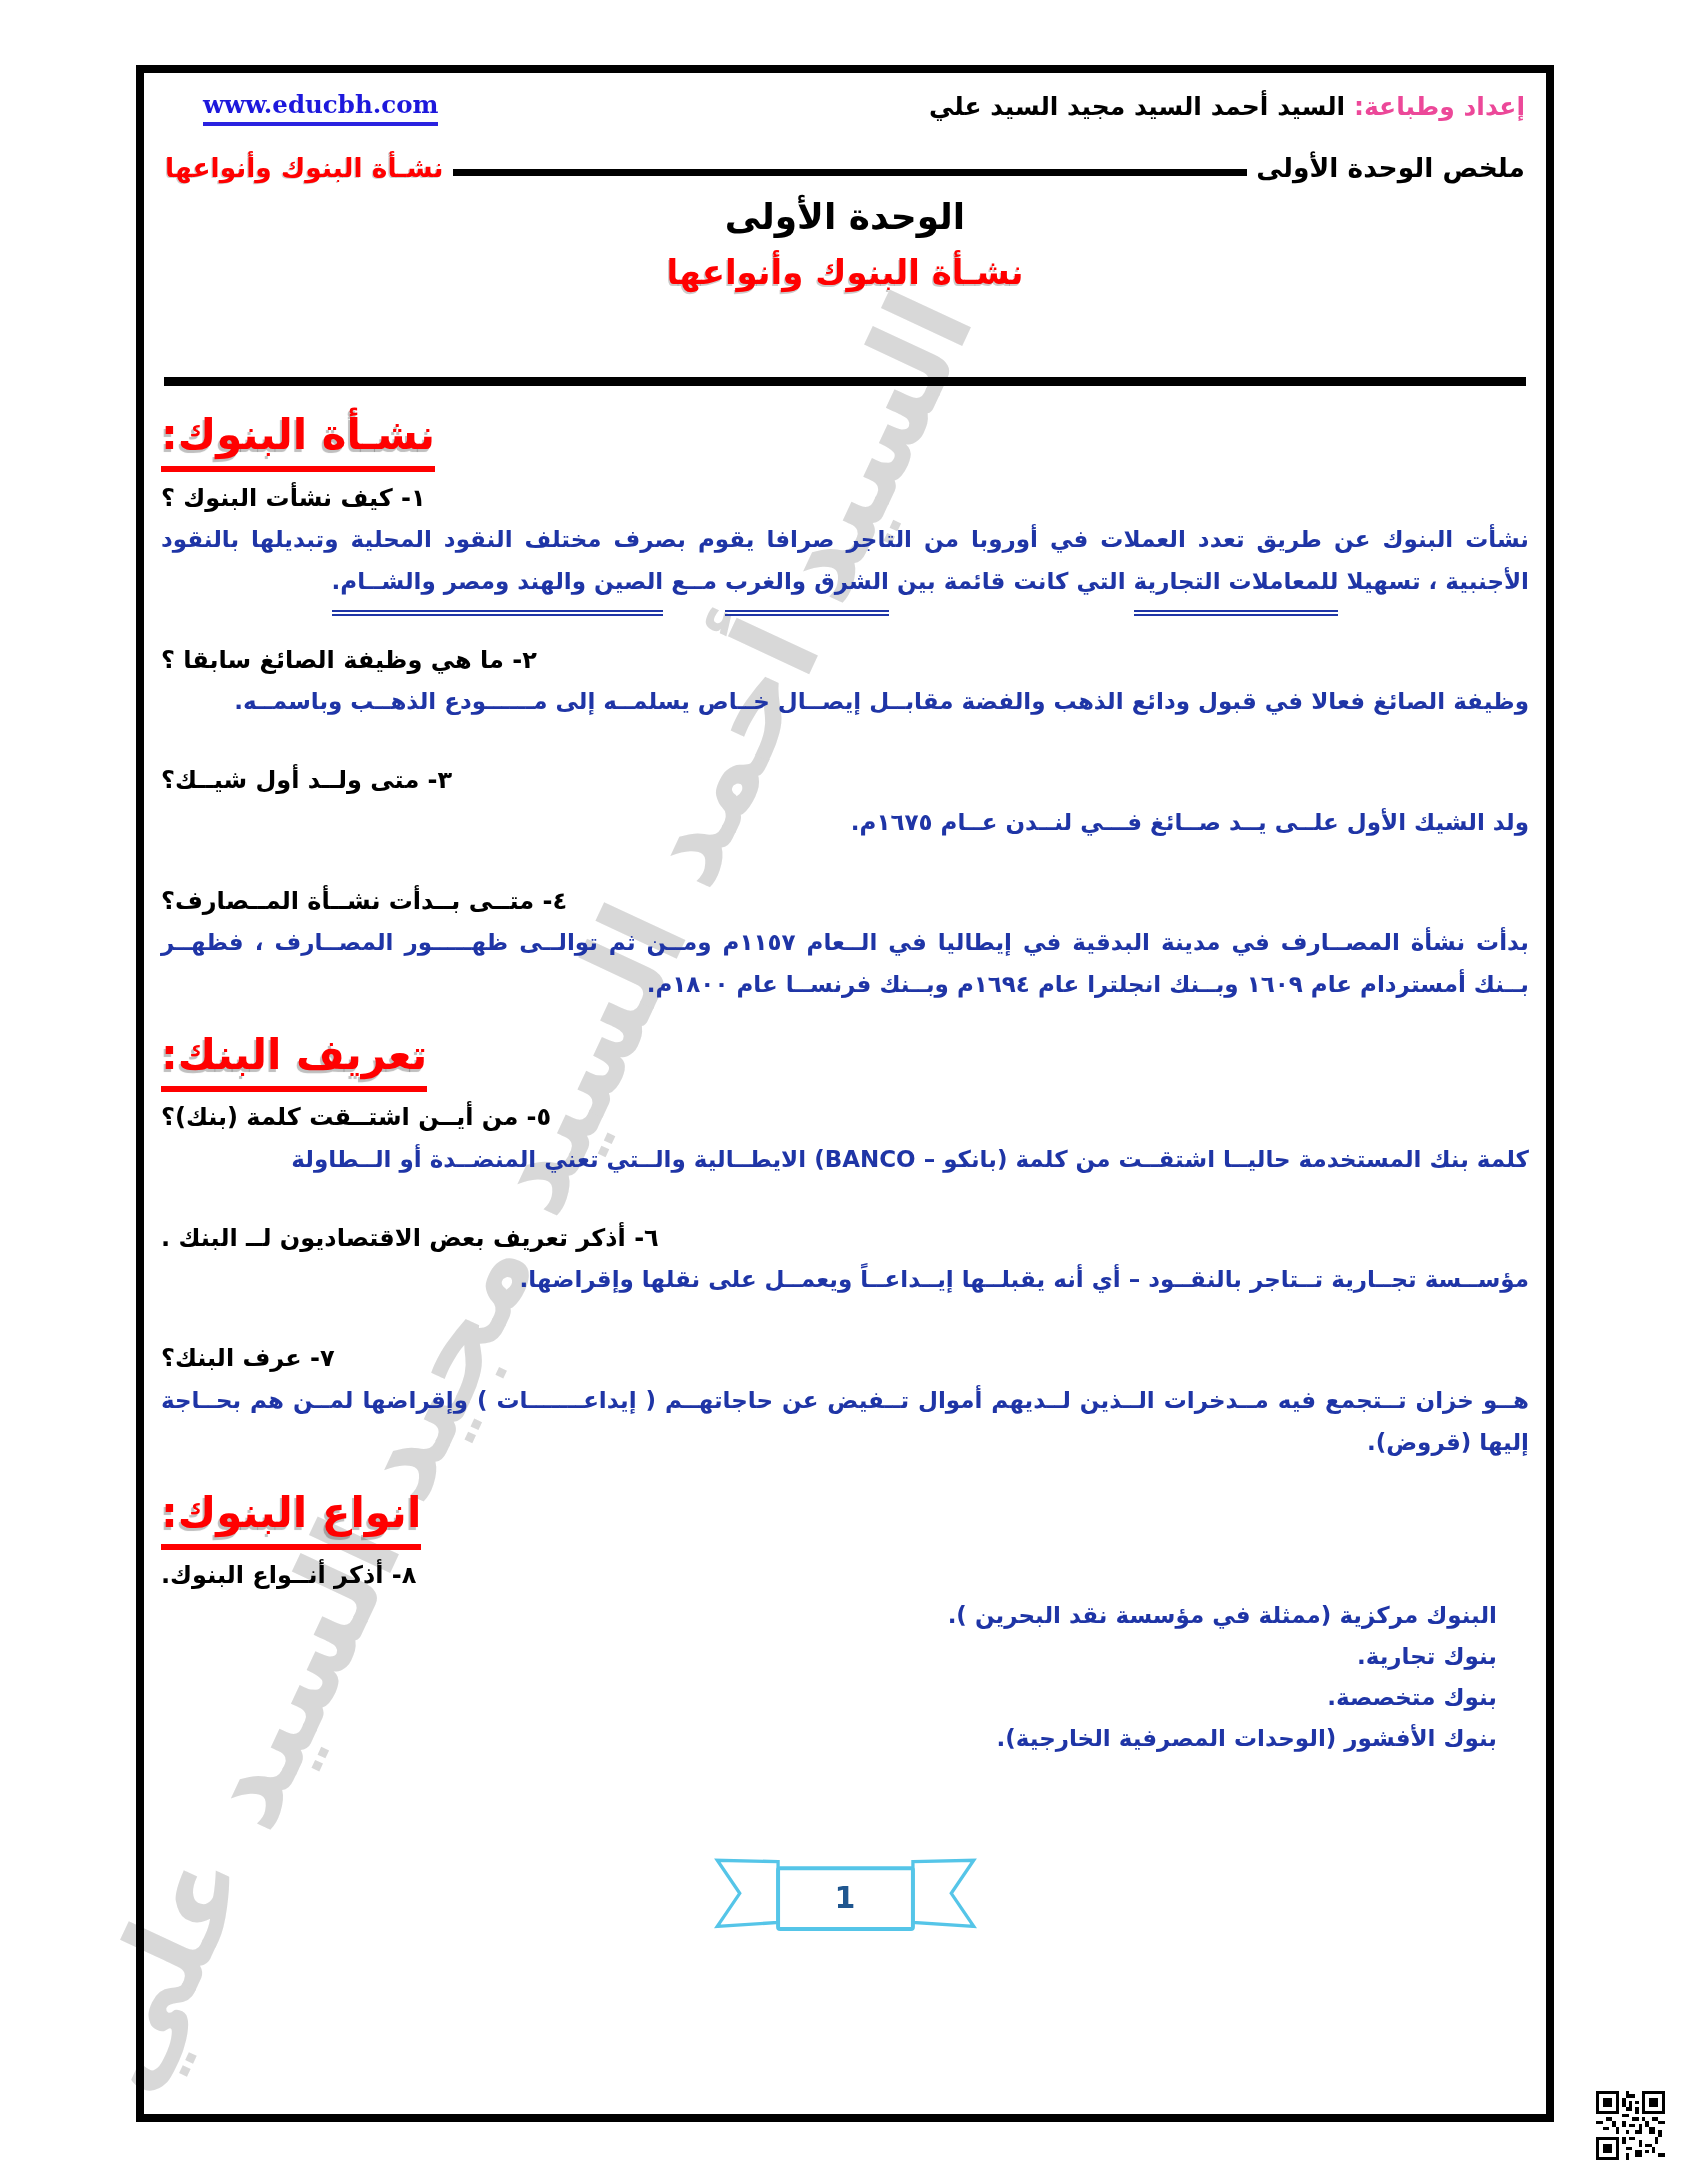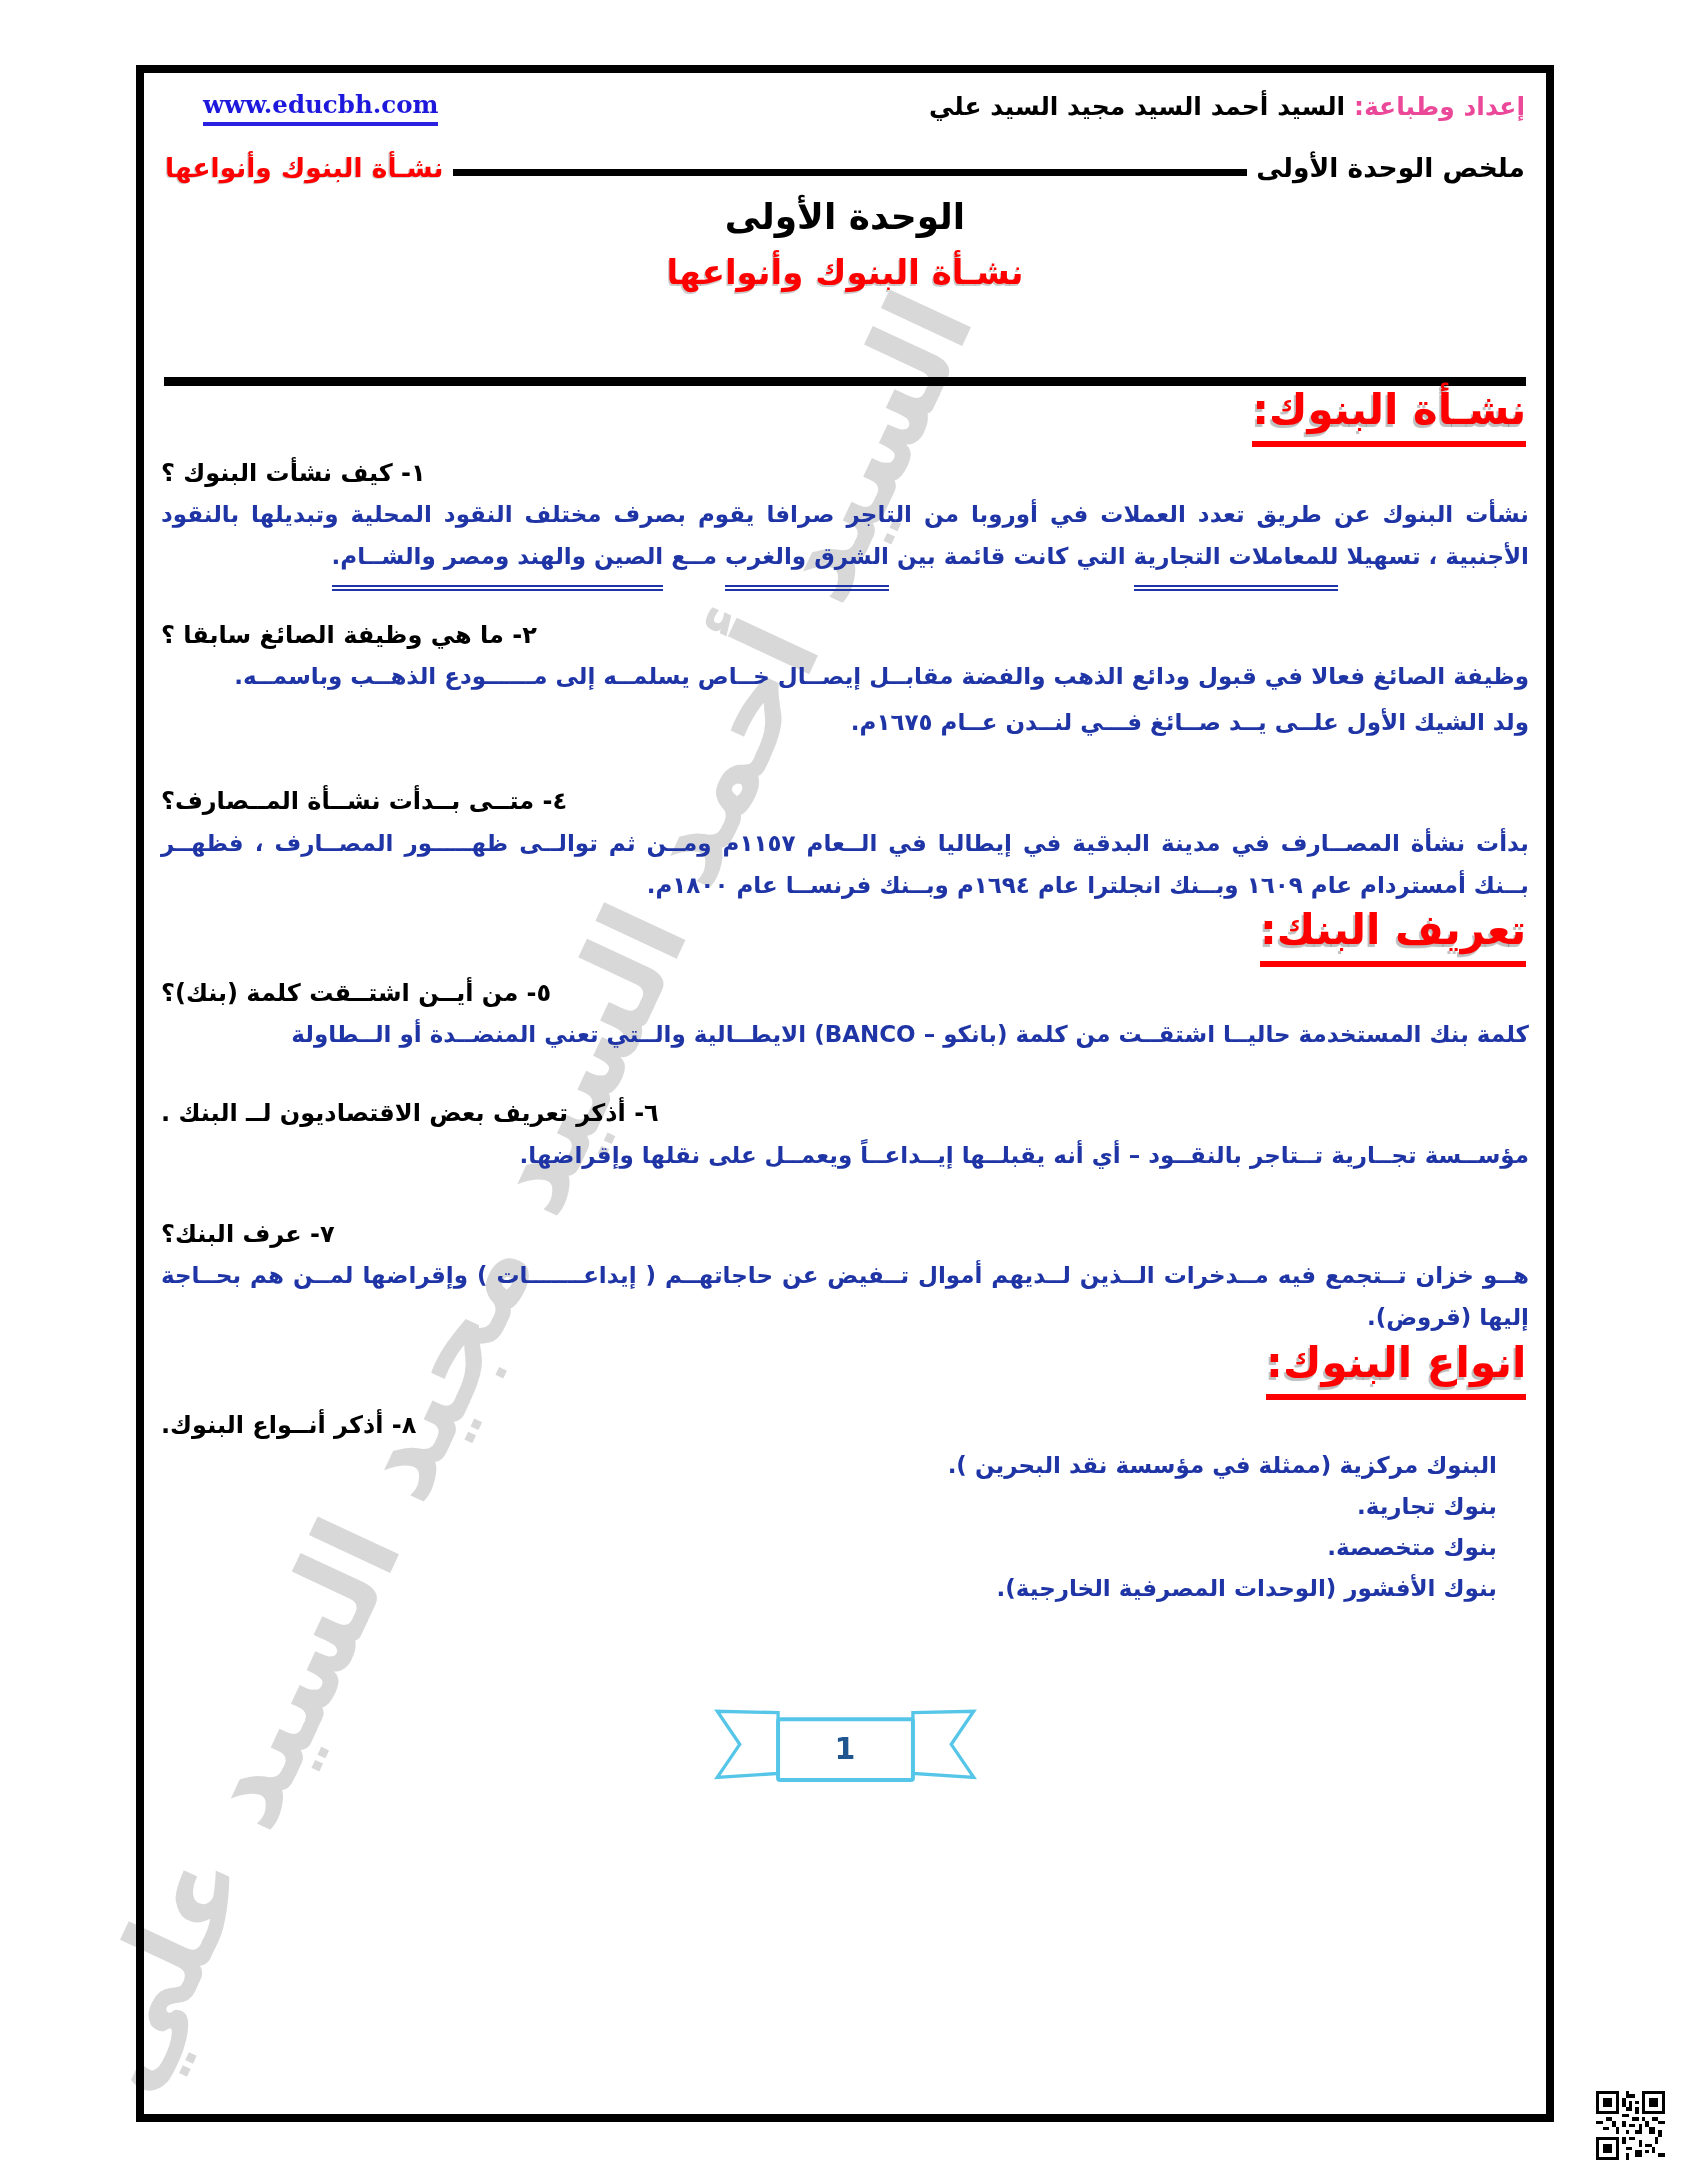--- a/index.html
+++ b/index.html
@@ -36,21 +36,21 @@
   .summary{font-size:26.5px;font-weight:bold;color:#000;white-space:nowrap;}
   .hline{flex:1;height:6.6px;background:#000;margin:9.3px 9.3px 0 9.3px;}
   .hdr-topic{font-size:26.5px;font-weight:bold;color:#ff0000;white-space:nowrap;
     text-shadow:-1.3px 1.3px 0 rgba(0,0,0,.18);}
   
   .unit-title{margin-top:13.2px;text-align:center;font-size:36px;font-weight:bold;color:#000;}
   .main-topic{margin-top:14.6px;text-align:center;font-size:34px;font-weight:bold;color:#ff0000;
     text-shadow:-1.3px 2px 0 rgba(0,0,0,.2);}
   .thick-rule{height:9.3px;background:#000;margin:85px 2.6px 0 2.6px;}
   
-  .sec-head{text-align:right;padding-right:2.6px;}
+  .sec-head{margin-top:25px;text-align:left;padding-right:2.6px;}
   .sec-head-text{
     display:inline-block;font-size:42px;font-weight:bold;color:#ff0000;line-height:1.12;
     border-bottom:6px solid #ff0000;padding-bottom:8px;
     text-shadow:-2px 2.6px 0.7px rgba(0,0,0,.25);
   }
   .question{margin-top:9.3px;font-size:24px;font-weight:bold;color:#000;
     text-align:left;padding-right:5.3px;line-height:1.4;}
   .mt-q{margin-top:41px;}
   .answer{margin-top:4px;font-size:23px;font-weight:bold;color:#1f35a6;
     line-height:1.82;text-align:justify;}
@@ -95,20 +95,21 @@
 
     <div class="sec-head">
       <span class="sec-head-text">نشـأة البنوك:</span>
     </div>
     <div class="question">١- كيف نشأت البنوك ؟</div>
     <div class="answer"><span>نشأت البنوك عن طريق تعدد العملات في أوروبا من التاجر صرافا يقوم بصرف مختلف النقود المحلية وتبديلها بالنقود الأجنبية ، تسهيلا </span><span class="du">للمعاملات التجارية</span><span> التي كانت قائمة بين </span><span class="du">الشرق والغرب</span><span> مــع </span><span class="du">الصين والهند ومصر والشــام.</span></div>
 
     <div class="question mt-q">٢- ما هي وظيفة الصائغ سابقا ؟</div>
     <div class="answer">وظيفة الصائغ فعالا في قبول ودائع الذهب والفضة مقابــل إيصــال خــاص يسلمــه إلى مــــــودع الذهــب وباسمــه.</div>
 
+    <div class="question mt-q">٣- متى ولــد أول شيــك؟</div>
     <div class="answer">ولد الشيك الأول علــى يــد صــائغ فـــي لنــدن عــام ١٦٧٥م.</div>
 
     <div class="question mt-q">٤- متــى بــدأت نشــأة المــصارف؟</div>
     <div class="answer">بدأت نشأة المصــارف في مدينة البدقية في إيطاليا في الــعام ١١٥٧م ومــن ثم توالــى ظهـــــور المصــارف ، فظهــر بــنك أمستردام عام ١٦٠٩ وبــنك انجلترا عام ١٦٩٤م وبــنك فرنســا عام ١٨٠٠م.</div>
 
     <div class="sec-head">
       <span class="sec-head-text">تعريف البنك:</span>
     </div>
     <div class="question">٥- من أيــن اشتــقت كلمة (بنك)؟</div>
     <div class="answer">كلمة بنك المستخدمة حاليــا اشتقــت من كلمة (بانكو – BANCO) الايطــالية والــتي تعني المنضــدة أو الــطاولة</div>

